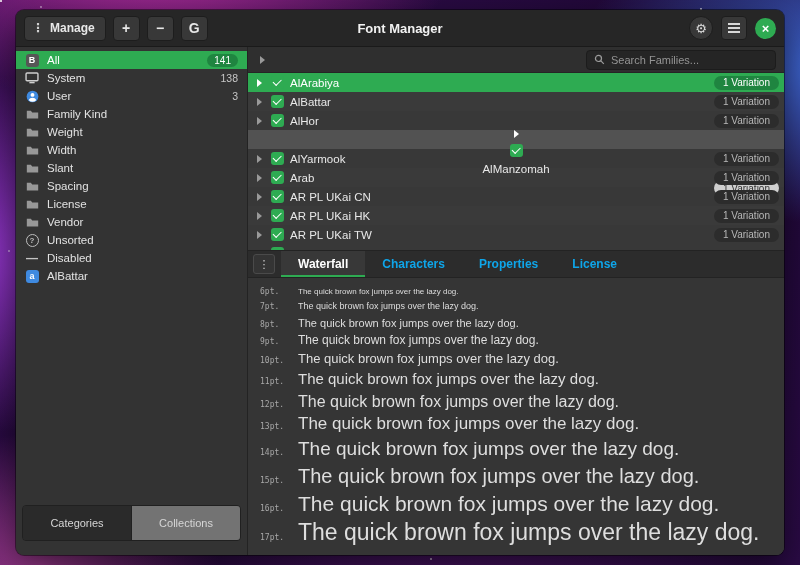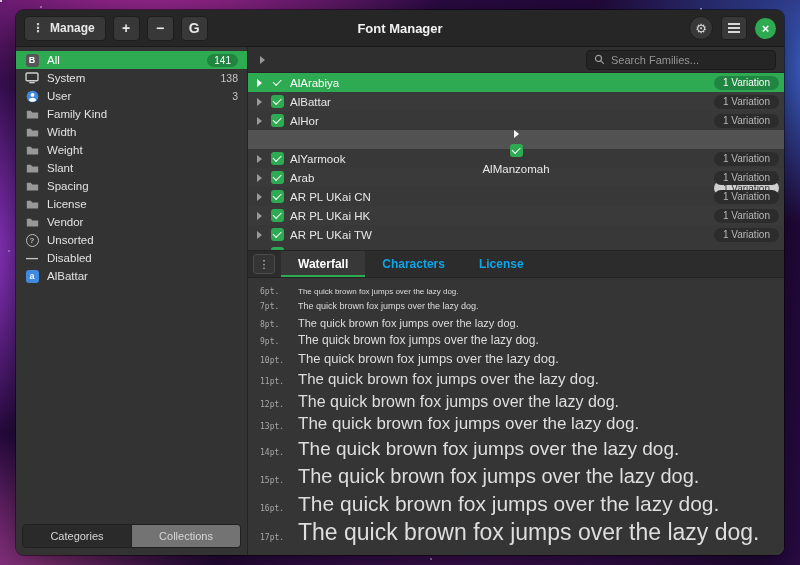--- a/index.html
+++ b/index.html
@@ -60,22 +60,22 @@
   .s-icon { width:14px; height:14px; flex:none; display:flex; align-items:center; justify-content:center; }
   .glyph-b { width:13px; height:13px; border-radius:3px; background:#565656; color:#fff;
     font-size:9px; font-weight:bold; display:flex; align-items:center; justify-content:center; }
   .glyph-lang { width:13px; height:13px; border-radius:3px; background:#3f8ae0; color:#fff;
     font-size:9px; font-weight:bold; display:flex; align-items:center; justify-content:center; }
   .glyph-q { width:13px; height:13px; border-radius:50%; border:1.4px solid #bdbdbd; color:#bdbdbd;
     font-size:8px; font-weight:bold; display:flex; align-items:center; justify-content:center; }
   .glyph-dash { color:#c4c4c4; font-weight:bold; font-size:12px; line-height:13px; }
   .s-count { margin-left:auto; font-size:10.5px; color:#c6c6c6; }
   .count-badge { background:#1f8540; color:#fff; border-radius:8px; padding:1px 7px; font-size:10px; }
-  .side-tabs { flex:none; display:flex; margin:6px 6px 7px 6px; border:1px solid #202020;
-    border-radius:4px; overflow:hidden; height:24px; }
+  .side-tabs { flex:none; display:flex; margin:6px 6px 14px 6px; border:1px solid #202020;
+    border-radius:4px; overflow:hidden; height:36px; }
   .side-tab { flex:1; display:flex; align-items:center; justify-content:center; font-size:11px;
     color:#d6d6d6; background:#737373; }
   .side-tab.active { background:#2a2a2a; }
   .side-tab + .side-tab { border-left:1px solid #202020; }
 
   
   .main { flex:1; display:flex; flex-direction:column; min-width:0; background:#383838; }
   .list-header { height:26px; flex:none; background:#2f2f2f; border-bottom:1px solid #252525;
     display:flex; align-items:center; padding:0 8px; }
   .expander { width:12px; flex:none; display:flex; align-items:center; justify-content:center; }
@@ -195,30 +195,30 @@
             </span>
           <span>Family Kind</span>
           <span class="s-count"></span>
         </div>
         <div class="side-item">
           <span class="s-icon">
               <svg width="13" height="13" viewBox="0 0 16 16">
                 <path d="M1 3.5h5l1.6 2H15v7.5H1z" fill="#989898"></path>
               </svg>
             </span>
+          <span>Weight</span>
+          <span class="s-count"></span>
+        </div>
+        <div class="side-item">
+          <span class="s-icon">
+              <svg width="13" height="13" viewBox="0 0 16 16">
+                <path d="M1 3.5h5l1.6 2H15v7.5H1z" fill="#989898"></path>
+              </svg>
+            </span>
           <span>Width</span>
-          <span class="s-count"></span>
-        </div>
-        <div class="side-item">
-          <span class="s-icon">
-              <svg width="13" height="13" viewBox="0 0 16 16">
-                <path d="M1 3.5h5l1.6 2H15v7.5H1z" fill="#989898"></path>
-              </svg>
-            </span>
-          <span>Weight</span>
           <span class="s-count"></span>
         </div>
         <div class="side-item">
           <span class="s-icon">
               <svg width="13" height="13" viewBox="0 0 16 16">
                 <path d="M1 3.5h5l1.6 2H15v7.5H1z" fill="#989898"></path>
               </svg>
             </span>
           <span>Slant</span>
           <span class="s-count"></span>
@@ -354,20 +354,21 @@
           </div>
         </div>
       </div>
 
       <div class="tabbar">
         <div class="pv-menu">
           <span>⋮</span>
         </div>
         <div class="tab active">Waterfall</div>
         <div class="tab">Characters</div>
+        <div class="tab">Properties</div>
         <div class="tab">License</div>
       </div>
 
       <div class="waterfall">
         <div class="wline">
           <span class="wlabel">6pt.</span>
           <span class="wtext" style="font-size:8px">The quick brown fox jumps over the lazy dog.</span>
         </div>
         <div class="wline">
           <span class="wlabel">7pt.</span>

